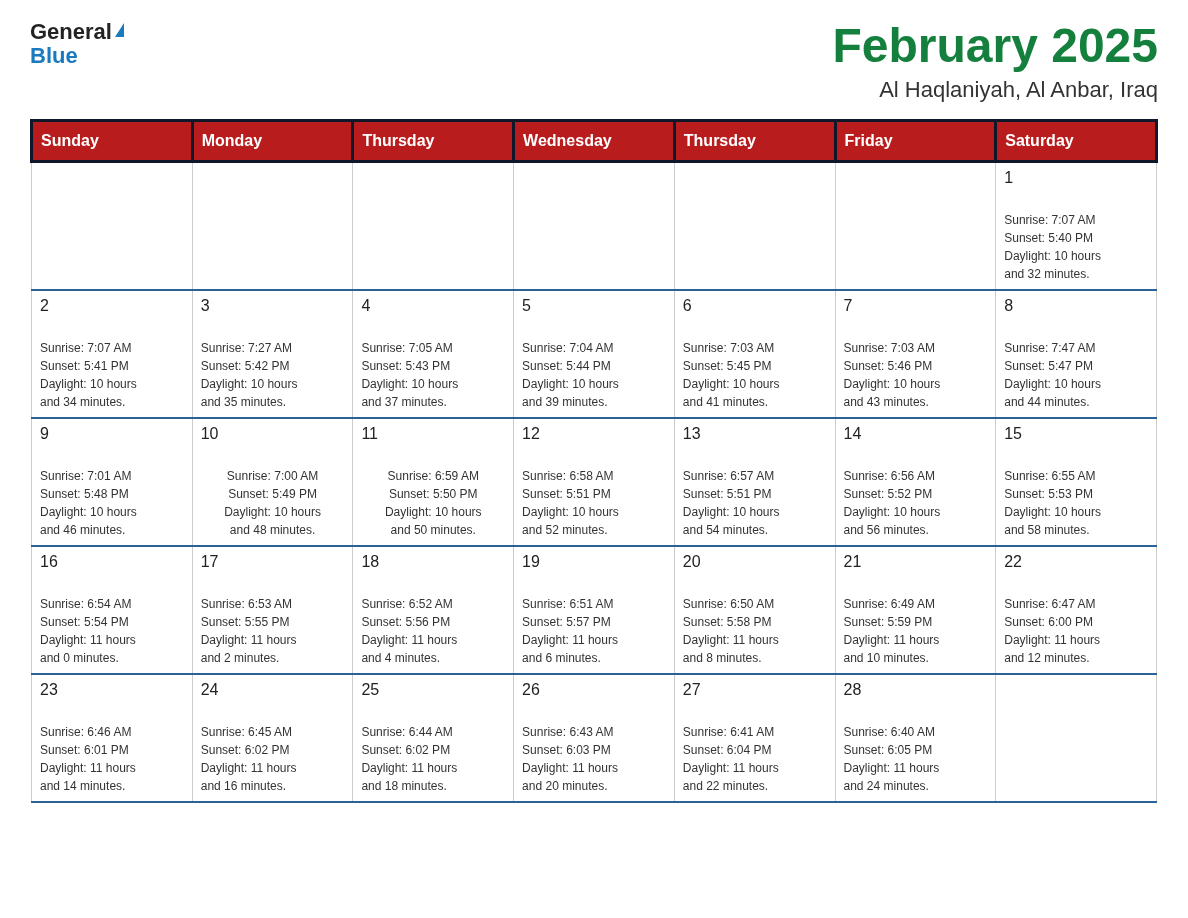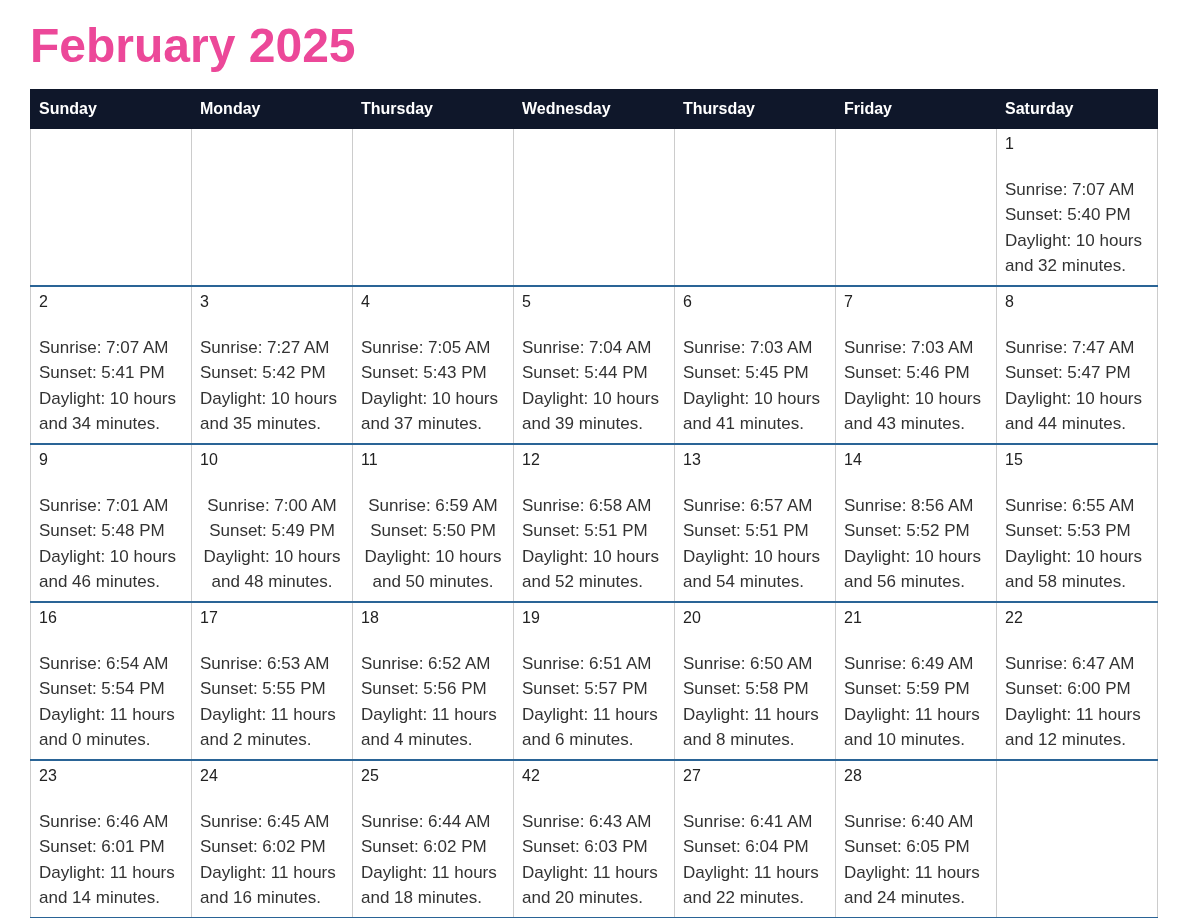--- a/index.html
+++ b/index.html
@@ -44,41 +44,41 @@
       vertical-align: middle;
       position: relative;
       top: -2px;
     }
     .title-block {
       text-align: right;
     }
     .month-title {
       font-size: 48px;
       font-weight: bold;
-      color: #ec4899;
+      color: #15803d;
       line-height: 1.1;
     }
     .location-title {
       font-size: 22px;
       color: #333;
       margin-top: 4px;
     }
     table {
       width: 100%;
       border-collapse: collapse;
       table-layout: fixed;
     }
     thead tr th {
-      background-color: #0f172a;
+      background-color: #b91c1c;
       color: #fff;
       font-size: 16px;
       font-weight: bold;
       padding: 10px 8px;
       text-align: left;
-      border: 1px solid #0f172a;
+      border: 3px solid #0f172a;
     }
     tbody tr td {
       vertical-align: top;
       padding: 6px 8px;
       font-size: 12px;
       color: #333;
       border: 1px solid #ccc;
       height: 100px;
       width: 14.28%;
     }
@@ -86,35 +86,43 @@
       border-bottom: 2px solid #2a6496;
     }
     .day-number {
       font-size: 16px;
       font-weight: normal;
       color: #222;
       display: block;
       margin-bottom: 3px;
     }
     .day-info {
-      font-size: 17px;
+      font-size: 12px;
       color: #333;
       line-height: 1.5;
       margin-top: 24px;
     }
     .empty-cell {
       background: #fff;
     }
   </style>
 </head>
 <body>
 
 <div class="header">
+  <div class="logo">
+    <div style="display:flex;align-items:center;">
+      <span class="logo-general">General</span>
+      <span class="logo-triangle"></span>
+    </div>
+    <span class="logo-blue">Blue</span>
+  </div>
   <div class="title-block">
     <div class="month-title">February 2025</div>
+    <div class="location-title">Al Haqlaniyah, Al Anbar, Iraq</div>
   </div>
 </div>
 
 <table>
   <thead>
     <tr>
     <th>Sunday</th>
         <th>Monday</th>
         <th>Thursday</th>
         <th>Wednesday</th>
@@ -221,21 +229,21 @@
         </td>
         <td>
           <span class="day-number">13</span>
           <div class="day-info" style="white-space: pre-line;">Sunrise: 6:57 AM
 Sunset: 5:51 PM
 Daylight: 10 hours
 and 54 minutes.</div>
         </td>
         <td>
           <span class="day-number">14</span>
-          <div class="day-info" style="white-space: pre-line;">Sunrise: 8:56 AM
+          <div class="day-info" style="white-space: pre-line;">Sunrise: 6:56 AM
 Sunset: 5:52 PM
 Daylight: 10 hours
 and 56 minutes.</div>
         </td>
         <td>
           <span class="day-number">15</span>
           <div class="day-info" style="white-space: pre-line;">Sunrise: 6:55 AM
 Sunset: 5:53 PM
 Daylight: 10 hours
 and 58 minutes.</div>
@@ -308,21 +316,21 @@
 and 16 minutes.</div>
         </td>
         <td>
           <span class="day-number">25</span>
           <div class="day-info" style="white-space: pre-line;">Sunrise: 6:44 AM
 Sunset: 6:02 PM
 Daylight: 11 hours
 and 18 minutes.</div>
         </td>
         <td>
-          <span class="day-number">42</span>
+          <span class="day-number">26</span>
           <div class="day-info" style="white-space: pre-line;">Sunrise: 6:43 AM
 Sunset: 6:03 PM
 Daylight: 11 hours
 and 20 minutes.</div>
         </td>
         <td>
           <span class="day-number">27</span>
           <div class="day-info" style="white-space: pre-line;">Sunrise: 6:41 AM
 Sunset: 6:04 PM
 Daylight: 11 hours

